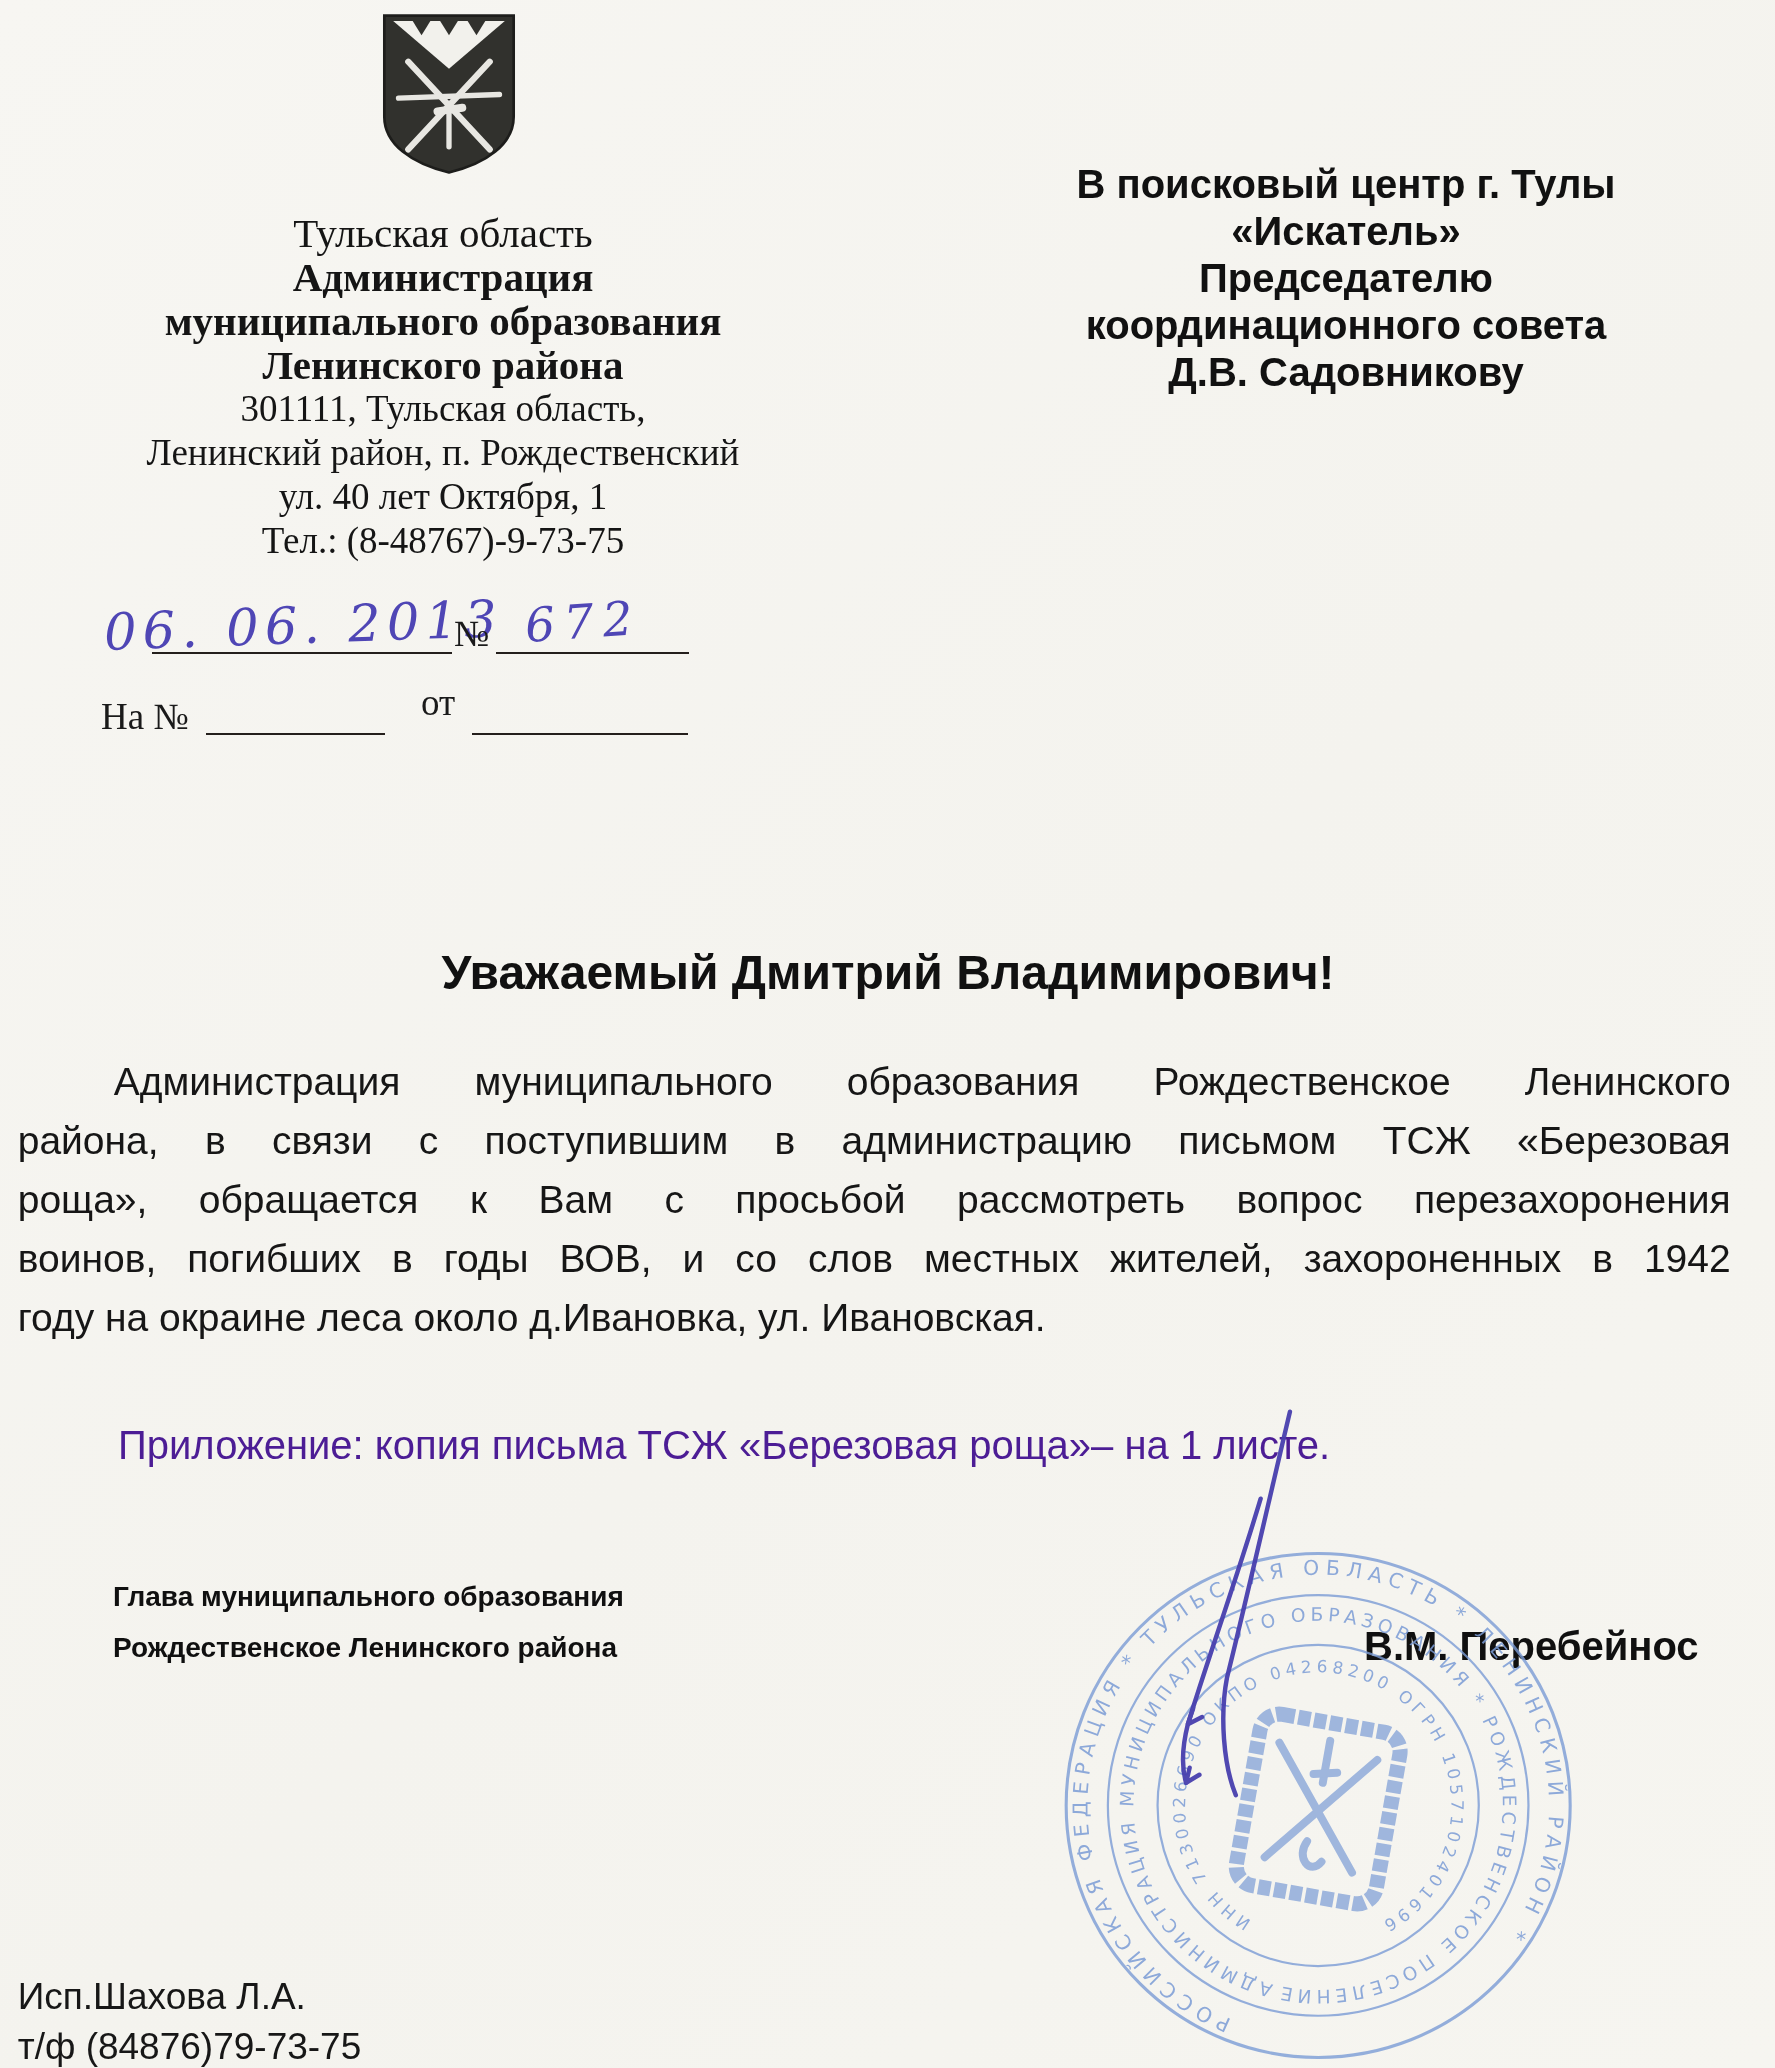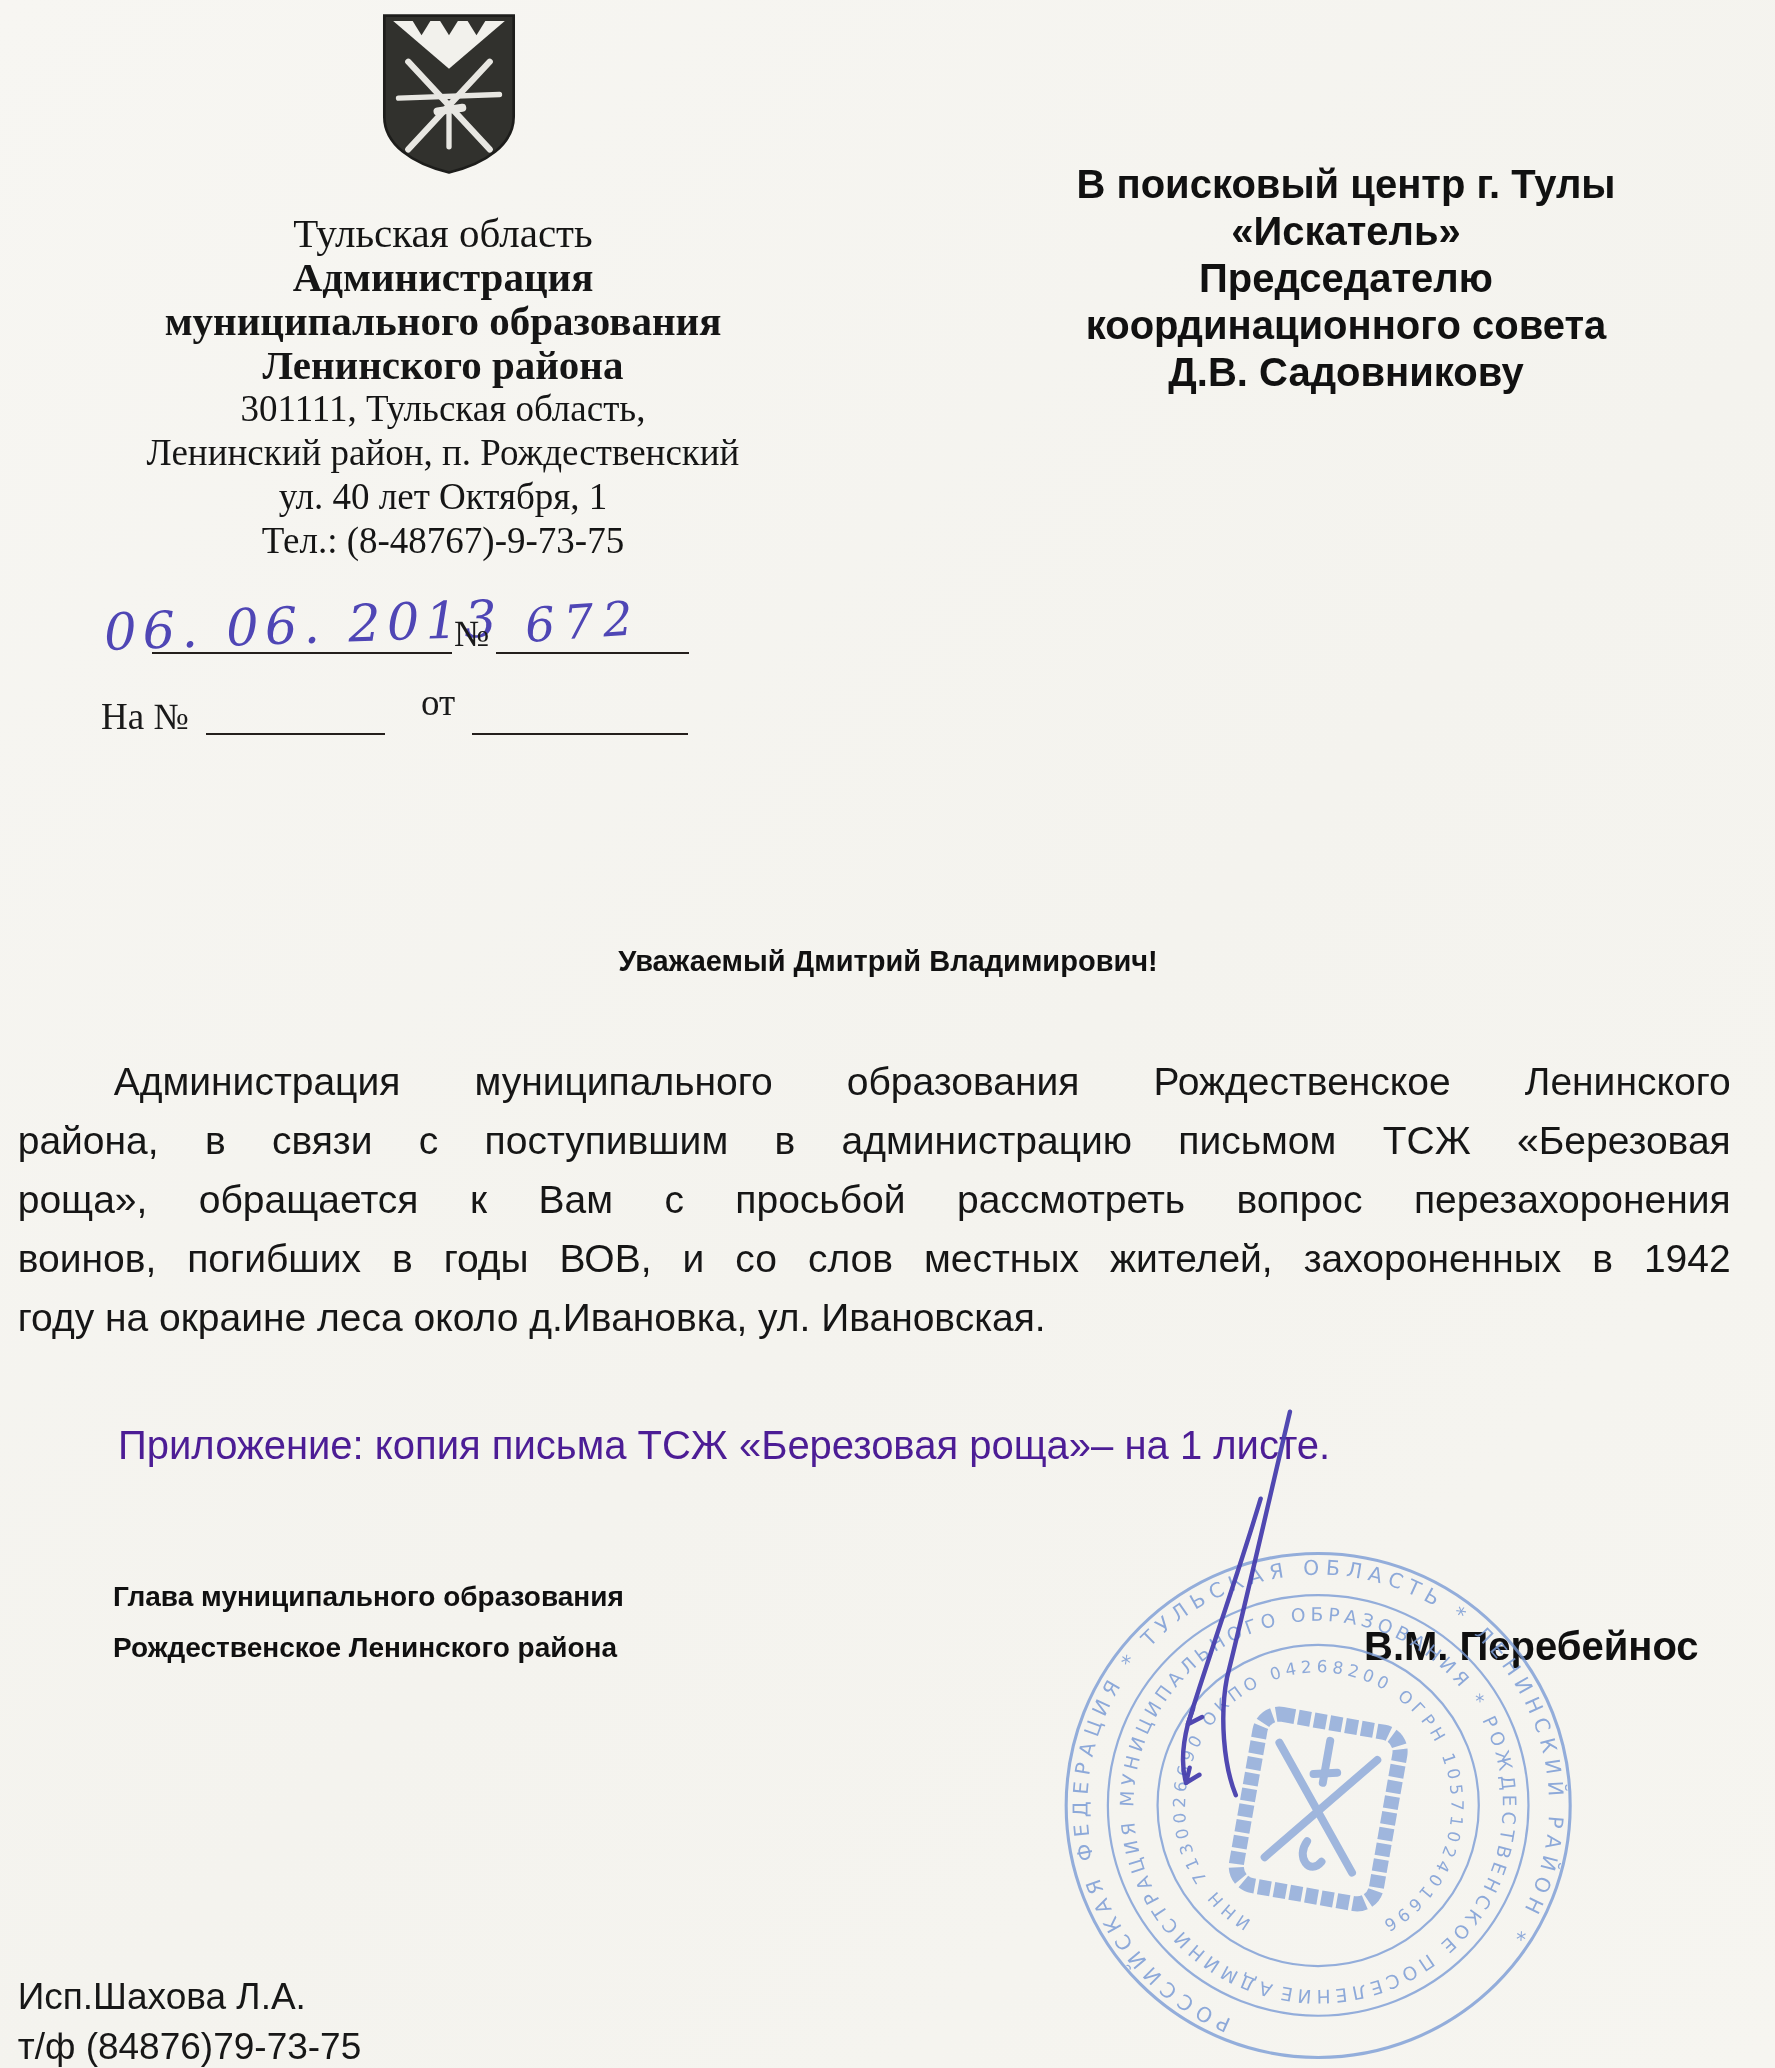--- a/index.html
+++ b/index.html
@@ -28,21 +28,21 @@
   .no-sym{position:absolute;left:401px;top:19.5px;}
   .row2-na{position:absolute;left:48px;top:103px;}
   .row2-ot{position:absolute;left:368px;top:89px;}
 
   
   .addressee{left:1000px;top:161px;width:692px;text-align:center;
     font-weight:bold;font-size:40px;line-height:47px;color:#111;}
 
   
   .salutation{left:0;top:945px;width:1776px;text-align:center;
-    font-weight:bold;font-size:29px;color:#111;}
+    font-weight:bold;font-size:48px;color:#111;}
   .body-block{left:17.7px;top:1052px;width:1713px;font-size:39px;line-height:59px;color:#161616;}
   .body-line{text-align:justify;text-align-last:justify;}
   .body-line.first{text-indent:96px;}
   .body-line.last{text-align-last:left;}
   .attachment{left:118px;top:1423px;width:1507px;font-size:40px;color:#4c1d95;}
 
   
   .sig-title{left:113px;top:1571px;width:887px;font-weight:bold;font-size:28px;line-height:51px;color:#101010;}
   .sig-name{left:1364px;top:1624px;font-weight:bold;font-size:40px;color:#101010;}
 

